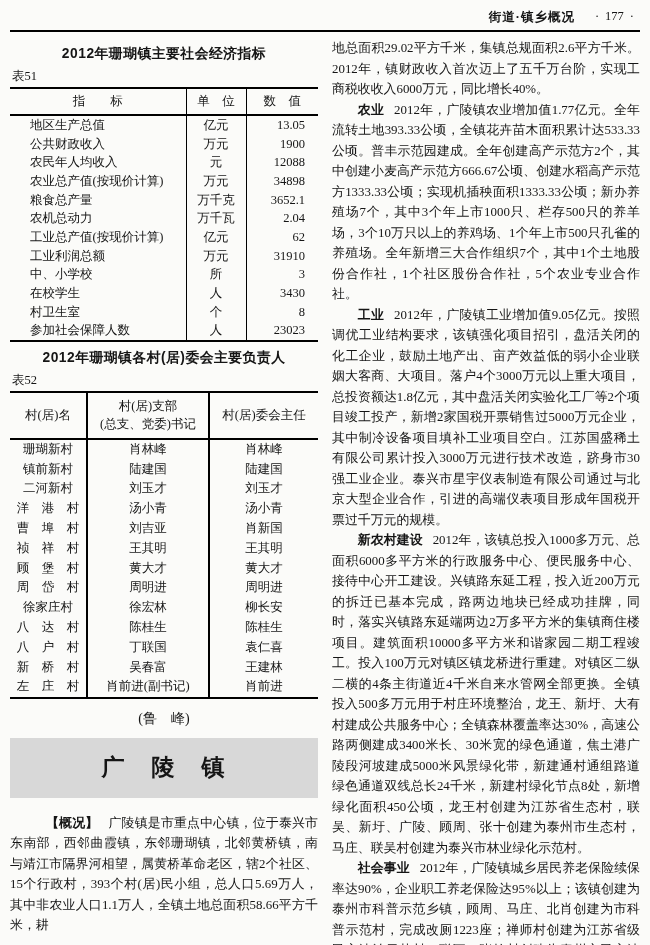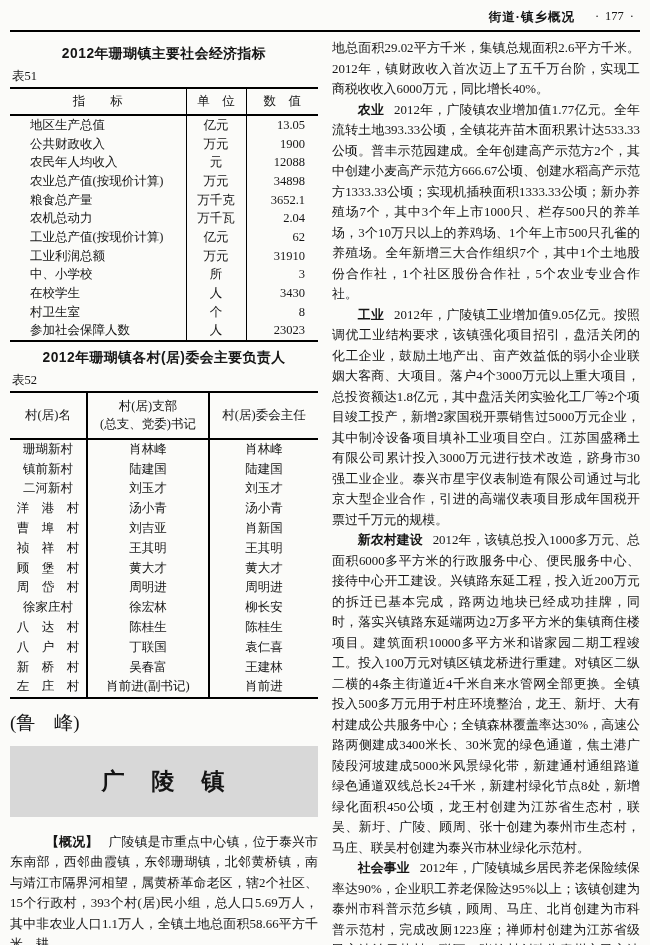--- a/index.html
+++ b/index.html
@@ -34,23 +34,23 @@
   .t52 th:nth-child(2),.t52 td:nth-child(2),
   .t52 th:nth-child(3),.t52 td:nth-child(3){border-left:2.4px solid #000;}
   .t51 col.c1{width:176px;} .t51 col.c2{width:60px;}
   .t52 col.c1{width:77px;}  .t52 col.c2{width:122px;}
   .t51 td{height:18.7px;padding:0;}
   .t51 td.ind{text-align:left;padding-left:20px;}
   .t51 td.unit{text-align:center;}
   .t51 td.val{text-align:right;padding-right:13px;margin-left:43px;}
   .t52 td{height:19.8px;padding:0;text-align:center;}
   
-  .attribution{text-align:left;font-size:19px;margin:11px 0 10px 0;}
-  
-  .section-box{background:#d8d8d8;height:71px;display:flex;align-items:center;justify-content:center;
+  .attribution{text-align:center;font-size:14px;margin:11px 0 10px 0;}
+  
+  .section-box{background:#d8d8d8;height:60px;display:flex;align-items:center;justify-content:center;
     margin:4px 0 15px 0;}
   .section-box span{font-family:"Liberation Sans","DejaVu Sans",sans-serif;font-weight:bold;
     font-size:23px;letter-spacing:2px;}
   
   .para{font-size:12.9px;line-height:20.5px;text-align:justify;margin:0;}
   .para.indent{text-indent:2em;}
   .para .head{margin-right:10px;}
   .overview .head{font-family:"Liberation Sans","DejaVu Sans",sans-serif;margin-left:36px;}
 </style>
 </head>

